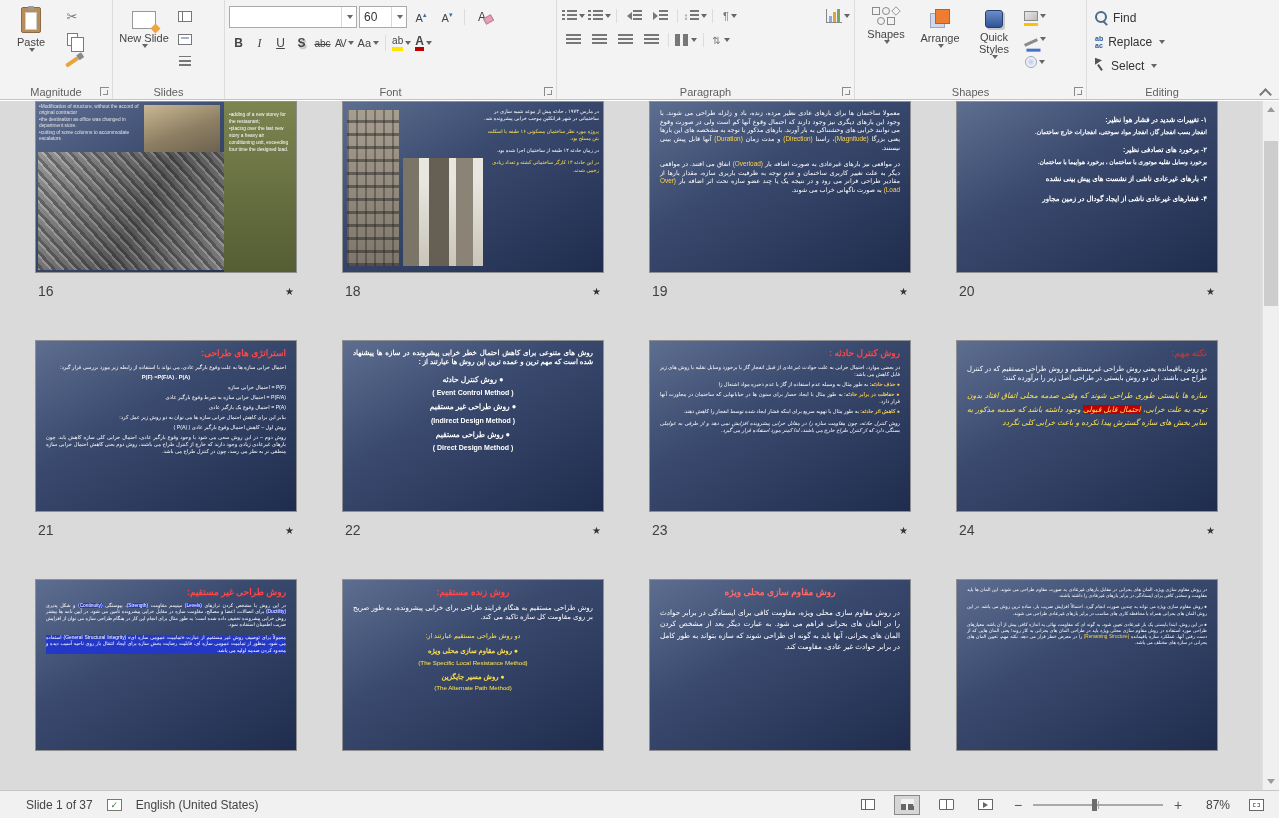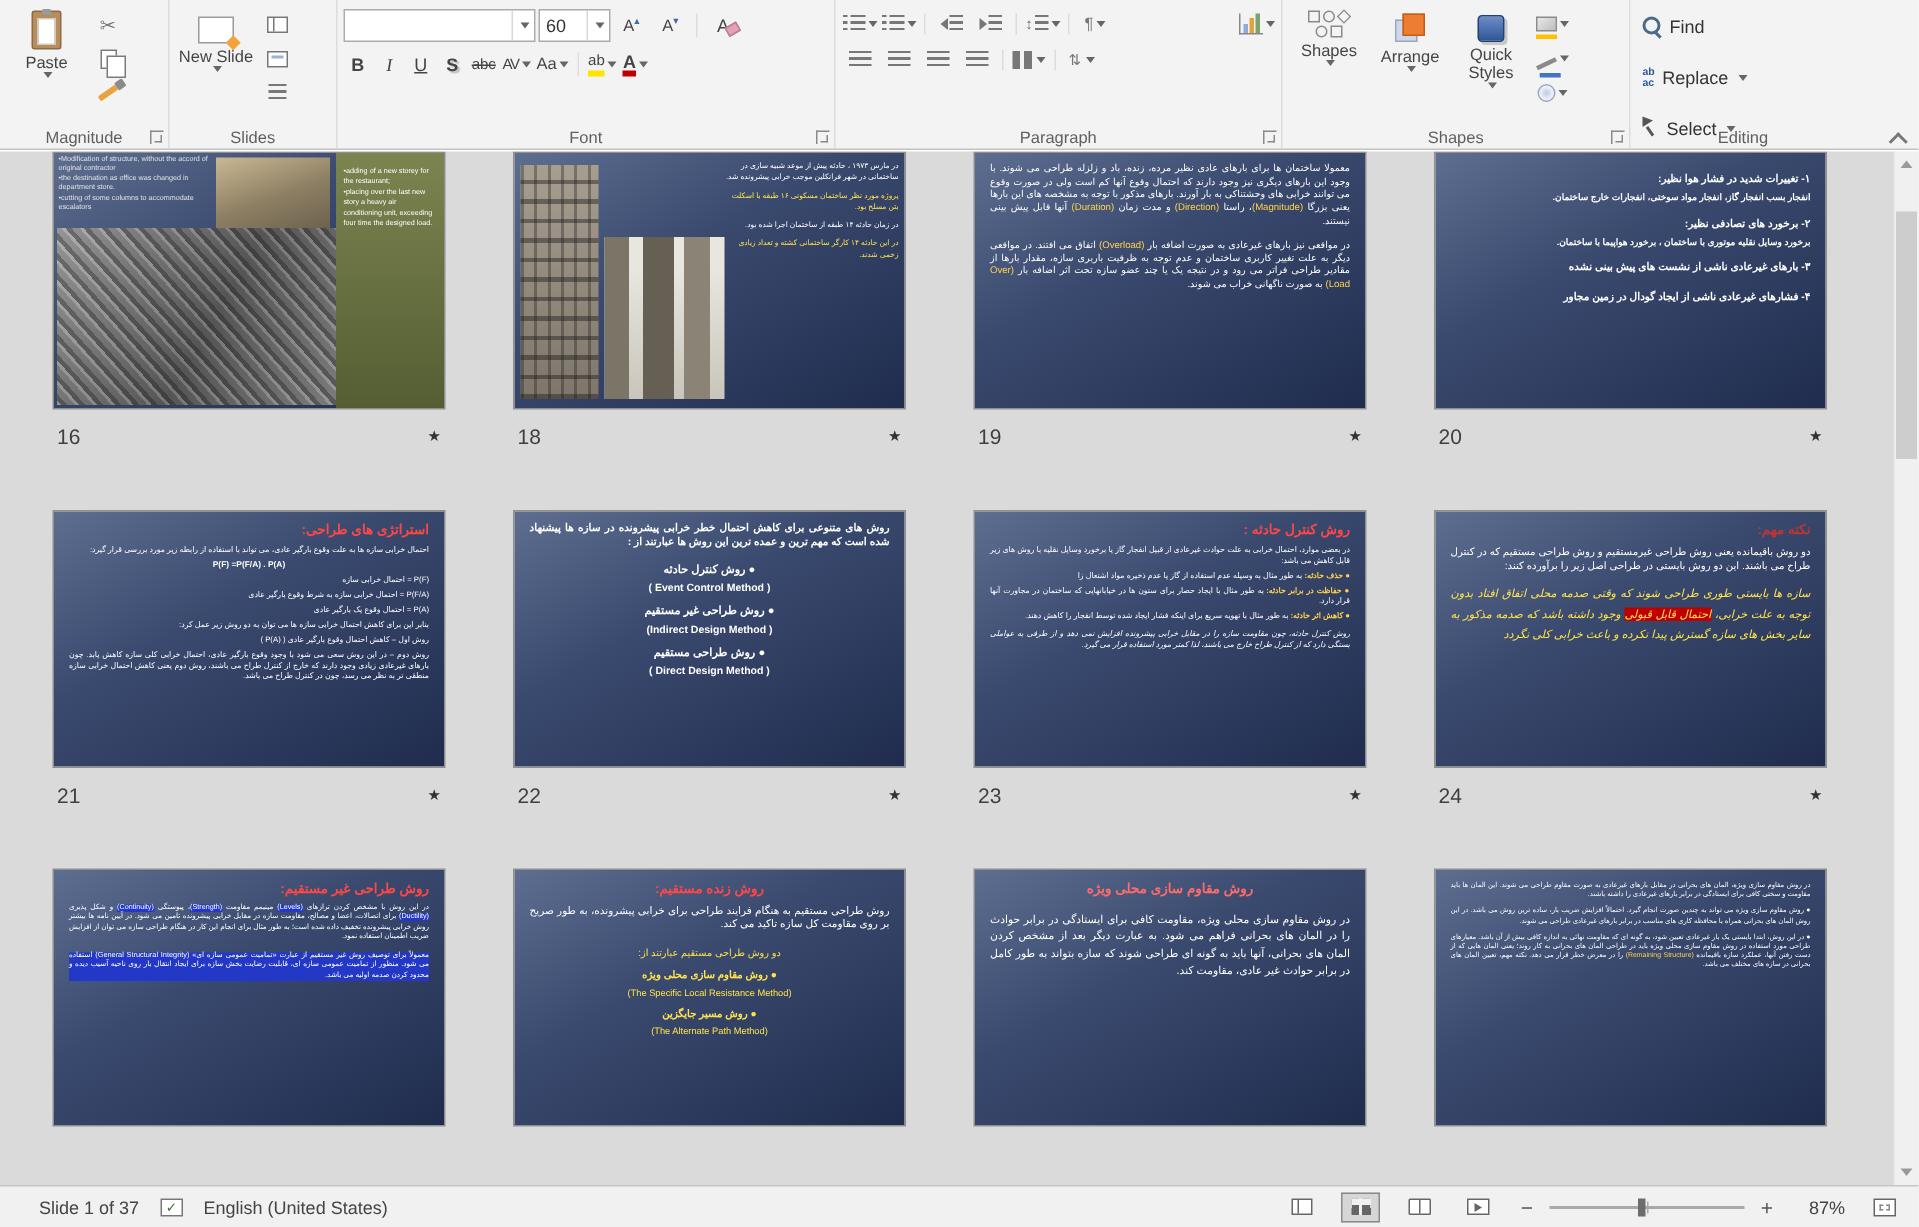--- a/index.html
+++ b/index.html
@@ -413,21 +413,21 @@
             <span class="fx-ic"></span>
             <span class="chv"></span>
           </span>
       </div>
     </div>
     <div class="glabel">Shapes</div>
     <span class="launcher"></span>
   </div>
 
   <div class="rg" style="width:150px;border-right:none">
-    <div class="row2" style="width:100%;gap:11px">
+    <div class="row2" style="width:100%;gap:1px">
       <div class="edrow">
         <span class="ic-find"></span>
         <span>Find</span>
       </div>
       <div class="edrow">
         <span class="ic-replace">
             <span>ab</span>
             <span>ac</span>
           </span>
         <span>Replace</span>

